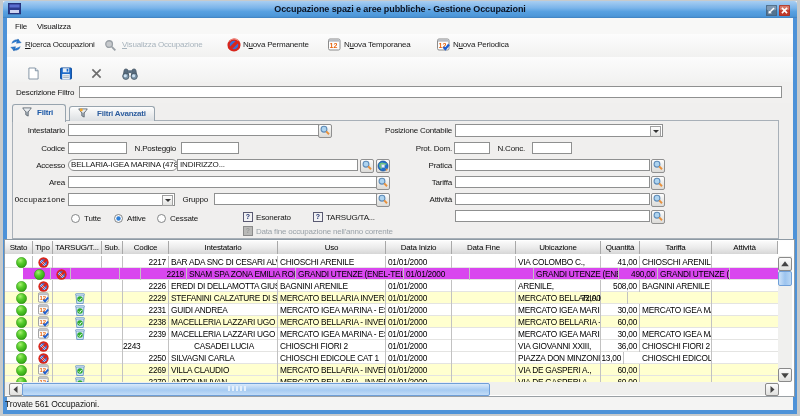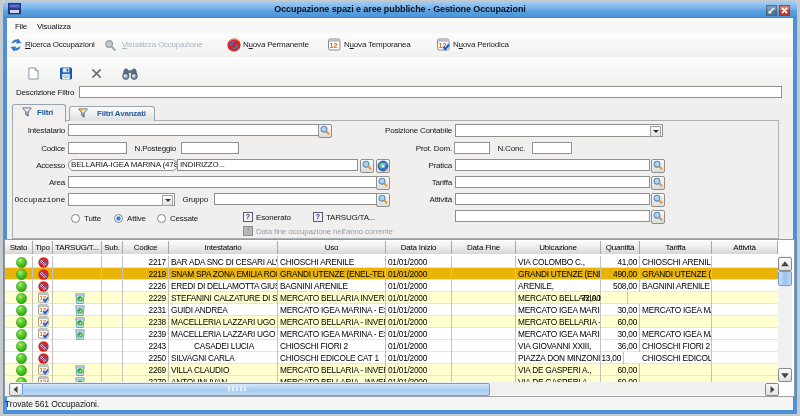--- a/index.html
+++ b/index.html
@@ -269,21 +269,21 @@
 <div class="cell" style="left:118px;width:43px;text-align:right;padding-right:2px;">2217</div>
 <div class="cell" style="left:164px;width:106px;padding-left:2px;">BAR ADA SNC DI CESARI ALVE</div>
 <div class="cell" style="left:273px;width:105px;padding-left:2px;">CHIOSCHI ARENILE</div>
 <div class="cell" style="left:381px;width:63px;padding-left:2px;">01/01/2000</div>
 <div class="cell" style="left:447px;width:63px;"></div>
 <div class="cell" style="left:511px;width:82px;padding-left:2px;">VIA COLOMBO C.,</div>
 <div class="cell" style="left:596px;width:36px;text-align:right;padding-right:2px;">41,00</div>
 <div class="cell" style="left:635px;width:69px;padding-left:2px;">CHIOSCHI ARENILE</div>
 <div class="cell" style="left:707px;width:65px;border-right:none;"></div>
 </div>
-<div class="row" style="top:12px;background:#eab308;">
+<div class="row" style="top:12px;background:#d946ef;margin-left:18px;">
 <div class="cell" style="left:0px;width:27px;">
         <svg width="11" height="11" viewBox="0 0 12 12" style="position:absolute;left:11px;top:1px;">
 <defs>
             <radialGradient id="gs" cx="0.38" cy="0.3" r="0.75">
 <stop offset="0" stop-color="#a8ef72"></stop>
               <stop offset="0.45" stop-color="#55cc2a"></stop>
               <stop offset="1" stop-color="#2f9e12"></stop>
 </radialGradient>
           </defs>
 <circle cx="6" cy="6" r="5.6" fill="url(#gs)" stroke="#268c0e" stroke-width="0.5"></circle>
@@ -518,21 +518,21 @@
 <div class="cell" style="left:28px;width:19px;">
         <svg width="11" height="11" viewBox="0 0 15 15" style="position:absolute;left:5px;top:1px;">
 <circle cx="7.5" cy="7.5" r="7" fill="#d8251b"></circle>
 <circle cx="7.5" cy="7.5" r="4.6" fill="#3a6fd8"></circle>
 <rect x="0.8" y="5.8" width="13.4" height="3.4" fill="#d8251b" transform="rotate(-45 7.5 7.5)"></rect>
 <path d="M4.2 4 L 11 10.8 M2.8 5.6 L 9.4 12.2" stroke="#fff" stroke-width="0.9"></path>
 </svg>
       </div>
 <div class="cell" style="left:48px;width:48px;"></div>
 <div class="cell" style="left:97px;width:20px;"></div>
-<div class="cell" style="left:118px;width:43px;text-align:right;padding-right:2px;">2243</div>
+<div class="cell" style="left:118px;width:43px;padding-right:2px;">2243</div>
 <div class="cell" style="left:164px;width:106px;padding-left:2px;text-align:center;">CASADEI LUCIA</div>
 <div class="cell" style="left:273px;width:105px;padding-left:2px;">CHIOSCHI FIORI  2</div>
 <div class="cell" style="left:381px;width:63px;padding-left:2px;">01/01/2000</div>
 <div class="cell" style="left:447px;width:63px;"></div>
 <div class="cell" style="left:511px;width:82px;padding-left:2px;">VIA GIOVANNI XXIII,</div>
 <div class="cell" style="left:596px;width:36px;text-align:right;padding-right:2px;">36,00</div>
 <div class="cell" style="left:635px;width:69px;padding-left:2px;">CHIOSCHI FIORI  2</div>
 <div class="cell" style="left:707px;width:65px;border-right:none;"></div>
 </div>
 <div class="row" style="top:96px;background:#ffffff;">

